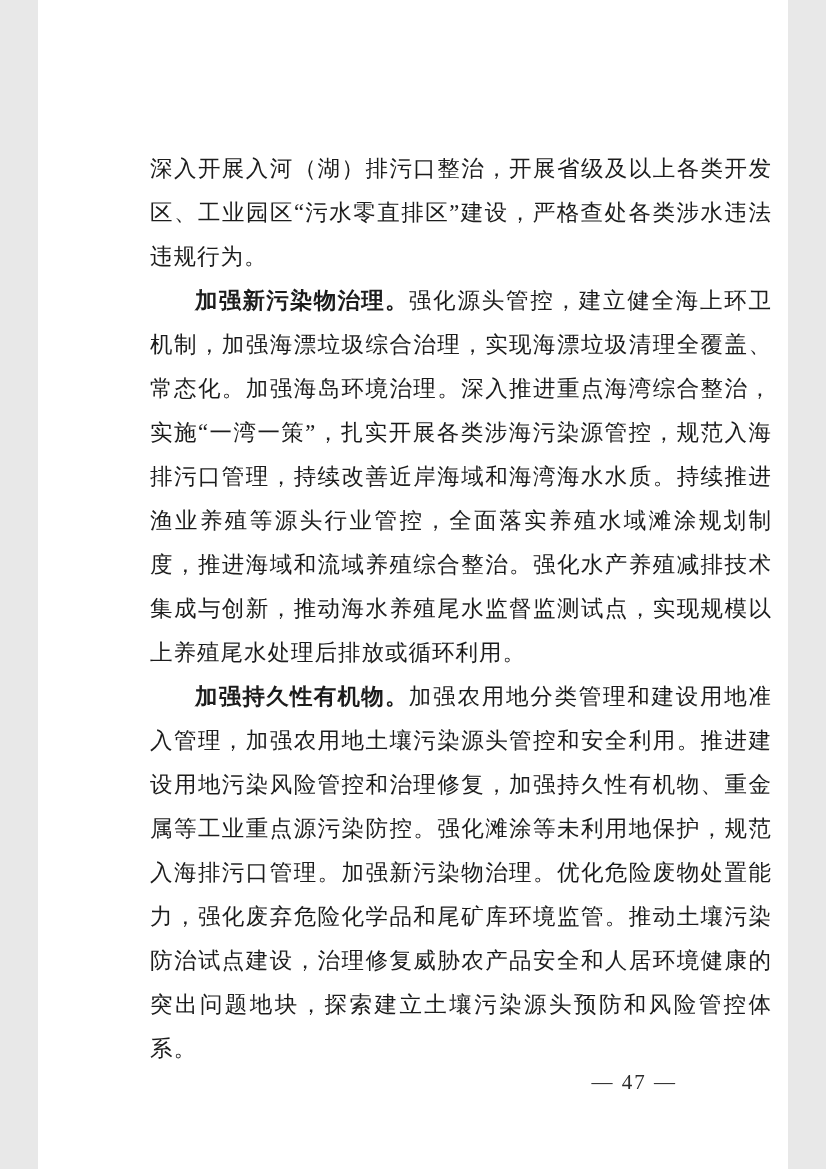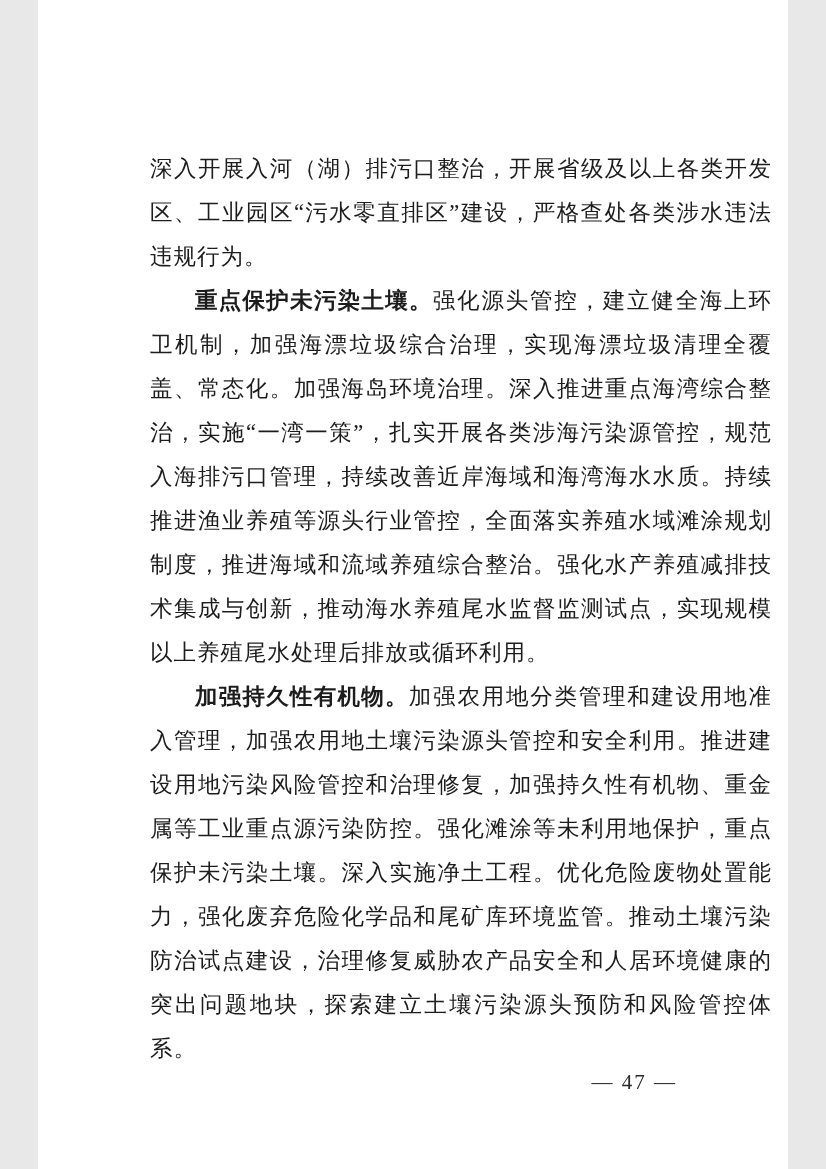--- a/index.html
+++ b/index.html
@@ -53,20 +53,20 @@
   }
 </style>
 </head>
 <body>
 
 <div class="page">
   <div class="content">
 
     <p class="para"><span>深入开展入河（湖）排污口整治，开展省级及以上各类开发区、工业园区“污水零直排区”建设，严格查处各类涉水违法违规行为。</span></p>
 
-    <p class="para indent"><span class="lead">重点保护未污染土壤。</span><span>强化源头管控，建立健全海上环卫机制，加强海漂垃圾综合治理，实现海漂垃圾清理全覆盖、常态化。加强海岛环境治理。深入推进重点海湾综合整治，实施“一湾一策”，扎实开展各类涉海污染源管控，规范入海排污口管理，持续改善近岸海域和海湾海水水质。持续推进渔业养殖等源头行业管控，全面落实养殖水域滩涂规划制度，推进海域和流域养殖综合整治。强化水产养殖减排技术集成与创新，推动海水养殖尾水监督监测试点，实现规模以上养殖尾水处理后排放或循环利用。</span></p>
+    <p class="para indent"><span class="lead">加强新污染物治理。</span><span>强化源头管控，建立健全海上环卫机制，加强海漂垃圾综合治理，实现海漂垃圾清理全覆盖、常态化。加强海岛环境治理。深入推进重点海湾综合整治，实施“一湾一策”，扎实开展各类涉海污染源管控，规范入海排污口管理，持续改善近岸海域和海湾海水水质。持续推进渔业养殖等源头行业管控，全面落实养殖水域滩涂规划制度，推进海域和流域养殖综合整治。强化水产养殖减排技术集成与创新，推动海水养殖尾水监督监测试点，实现规模以上养殖尾水处理后排放或循环利用。</span></p>
 
-    <p class="para indent"><span class="lead">加强持久性有机物。</span><span>加强农用地分类管理和建设用地准入管理，加强农用地土壤污染源头管控和安全利用。推进建设用地污染风险管控和治理修复，加强持久性有机物、重金属等工业重点源污染防控。强化滩涂等未利用地保护，重点保护未污染土壤。深入实施净土工程。优化危险废物处置能力，强化废弃危险化学品和尾矿库环境监管。推动土壤污染防治试点建设，治理修复威胁农产品安全和人居环境健康的突出问题地块，探索建立土壤污染源头预防和风险管控体系。</span></p>
+    <p class="para indent"><span class="lead">加强持久性有机物。</span><span>加强农用地分类管理和建设用地准入管理，加强农用地土壤污染源头管控和安全利用。推进建设用地污染风险管控和治理修复，加强持久性有机物、重金属等工业重点源污染防控。强化滩涂等未利用地保护，规范入海排污口管理。加强新污染物治理。优化危险废物处置能力，强化废弃危险化学品和尾矿库环境监管。推动土壤污染防治试点建设，治理修复威胁农产品安全和人居环境健康的突出问题地块，探索建立土壤污染源头预防和风险管控体系。</span></p>
 
   </div>
 
   <div class="footer">— 47 —</div>
 </div>
 
 </body></html>

